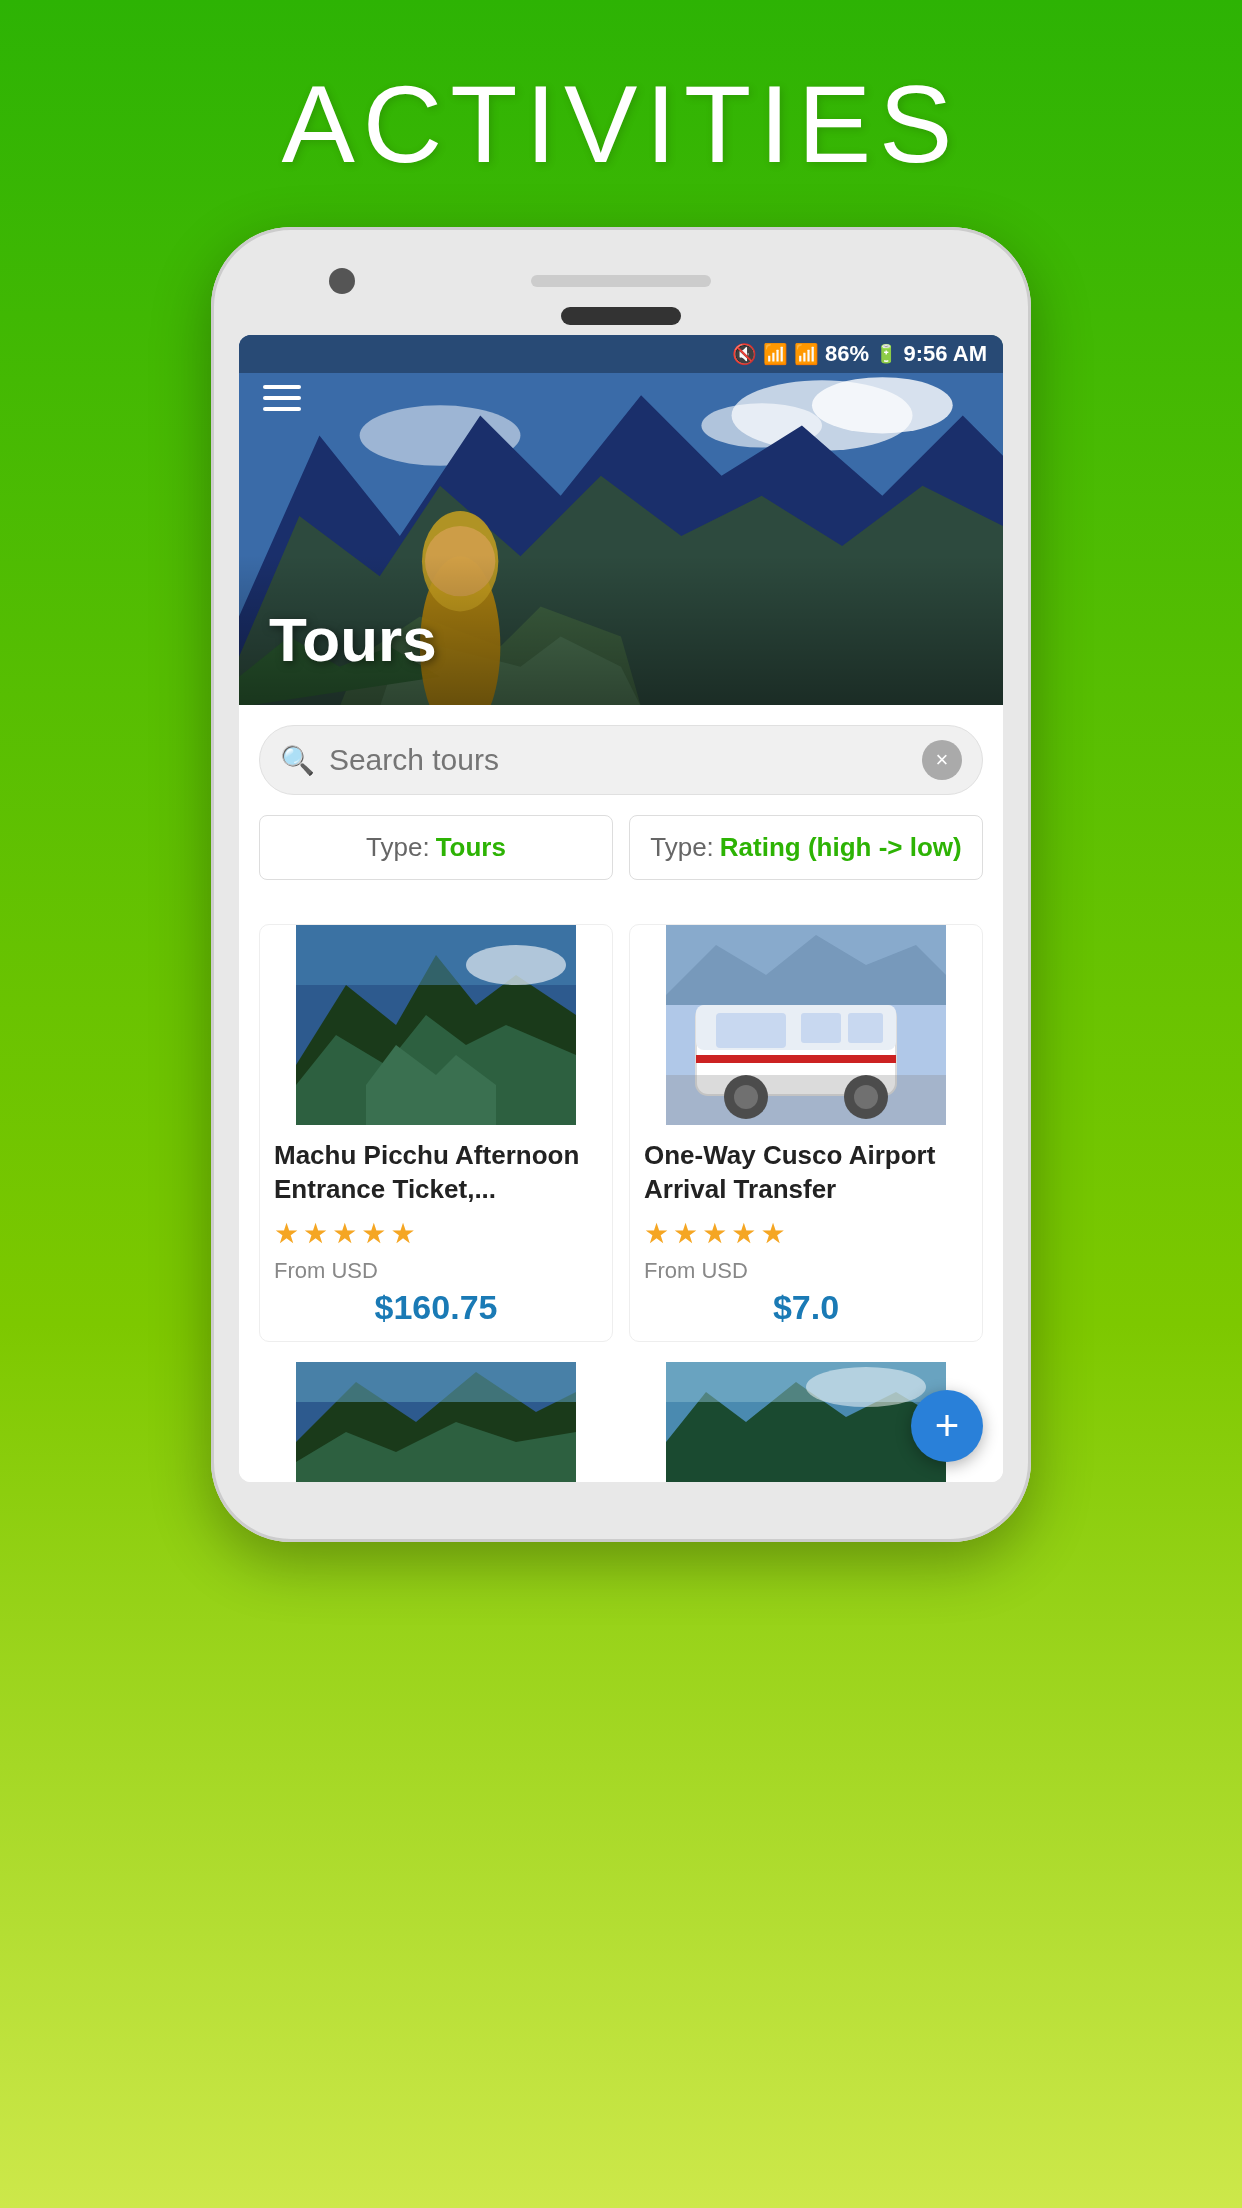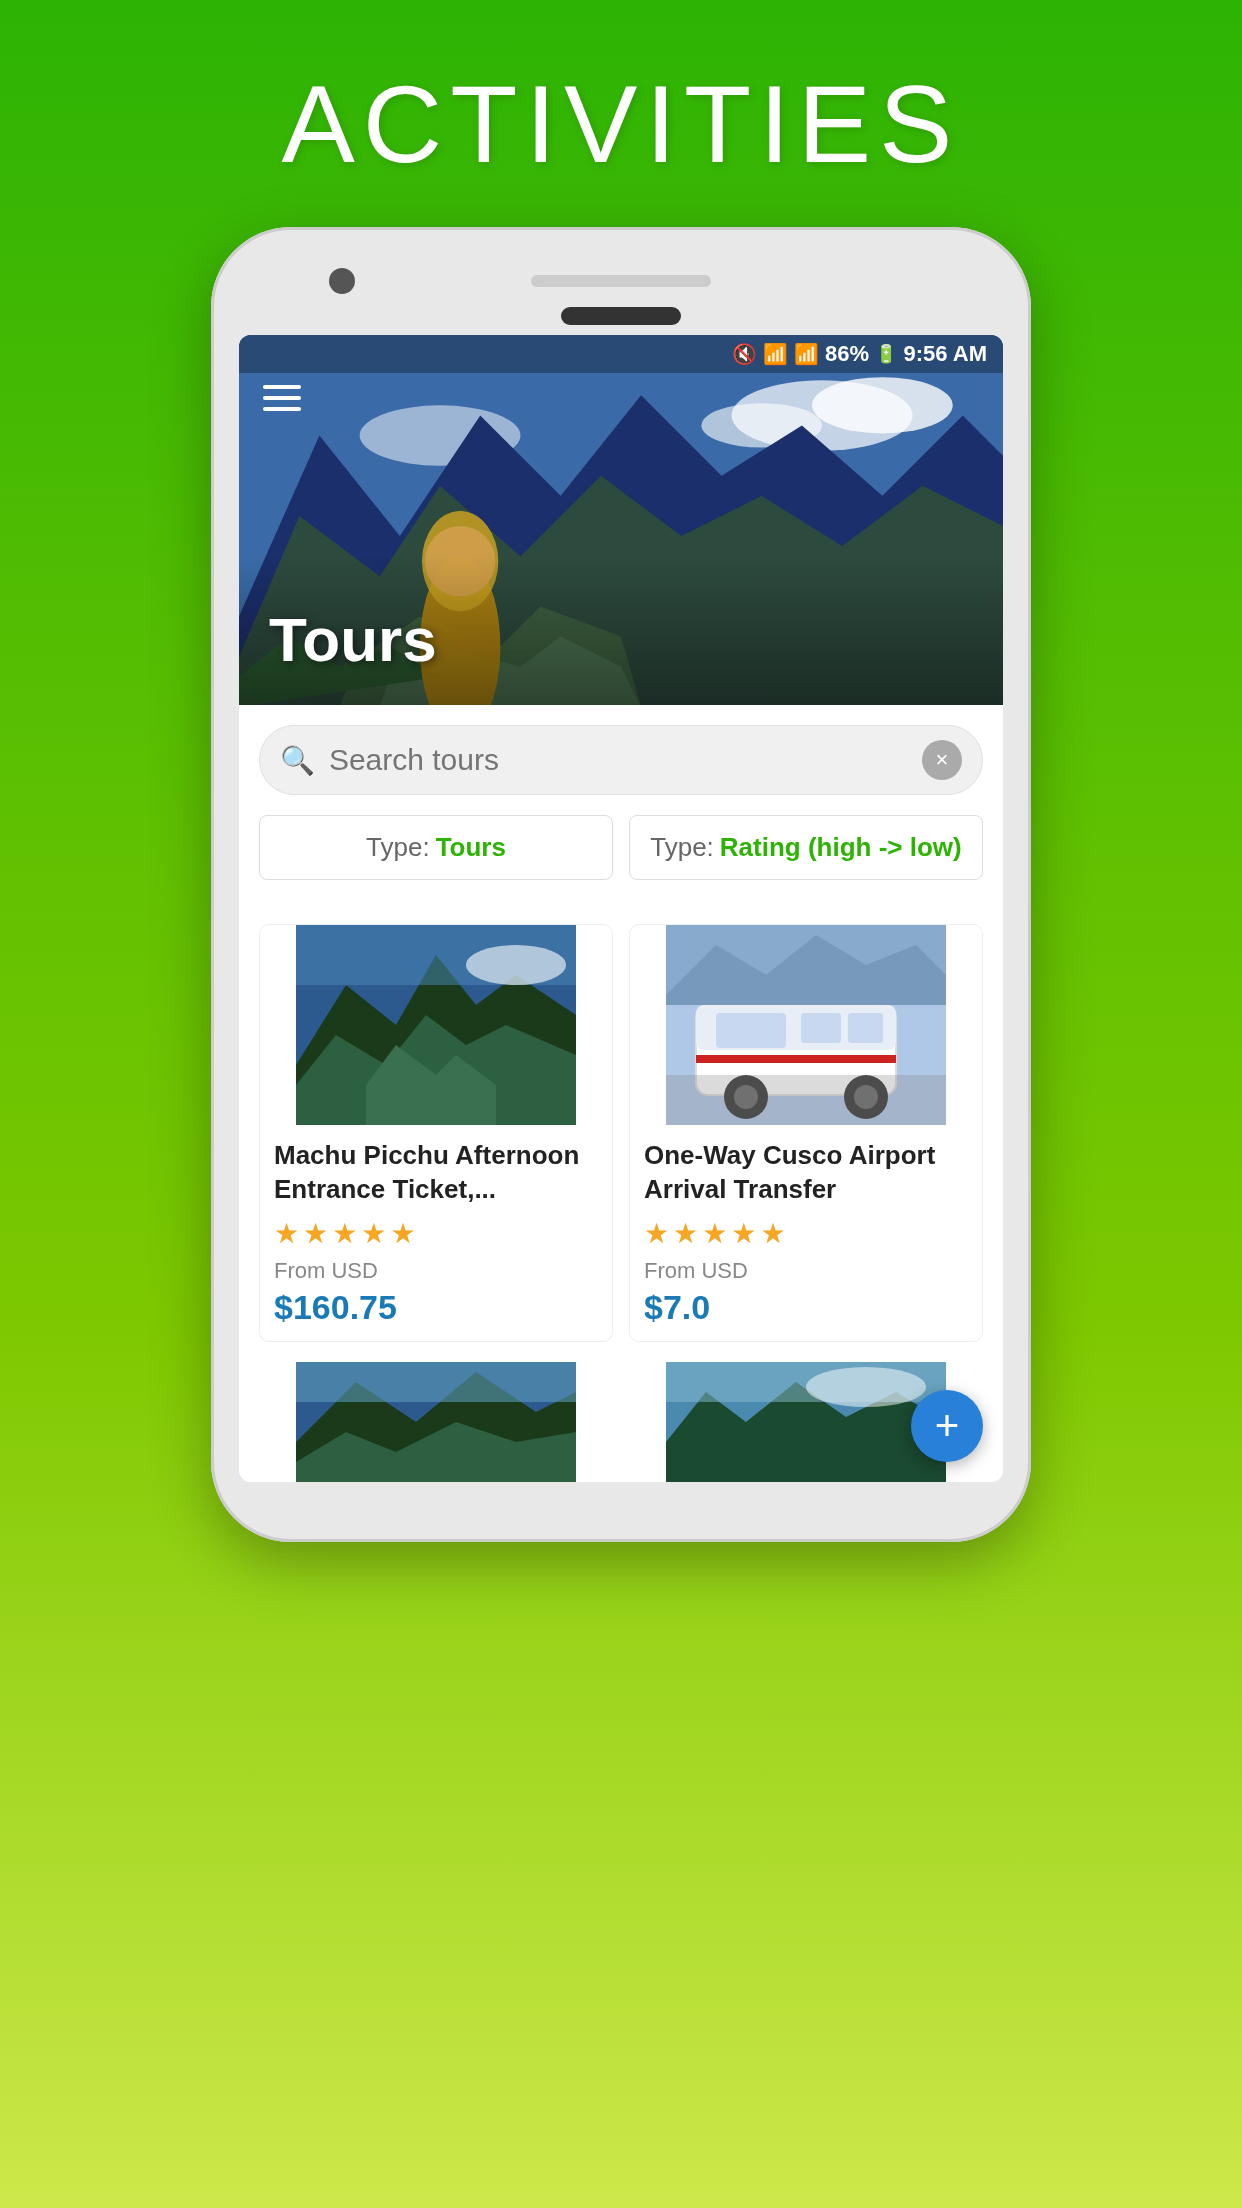--- a/index.html
+++ b/index.html
@@ -289,20 +289,21 @@
     .from-label {
       color: #888;
       font-size: 22px;
       margin-bottom: 4px;
     }
 
     .price {
       color: #1a7ab5;
       font-size: 34px;
       font-weight: 700;
+      text-align: center;
     }
 
     
     .fab {
       position: absolute;
       bottom: 20px;
       right: 20px;
       width: 72px;
       height: 72px;
       background: #2980d9;

